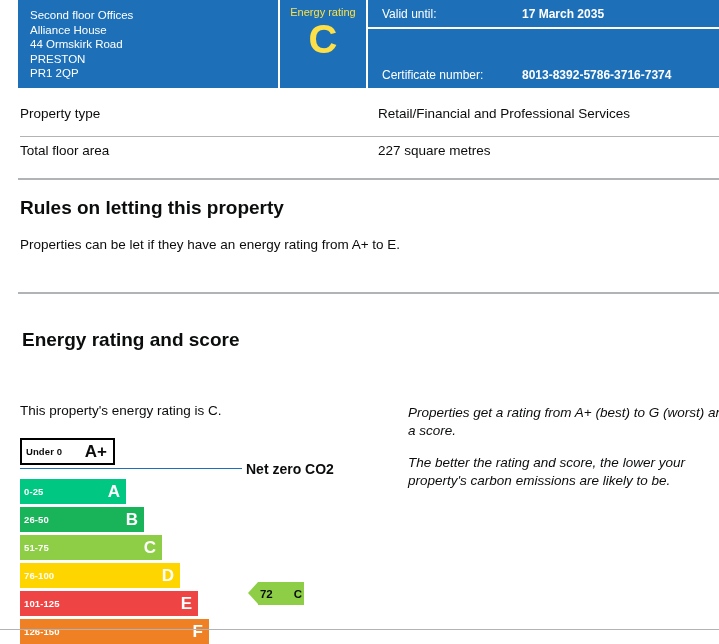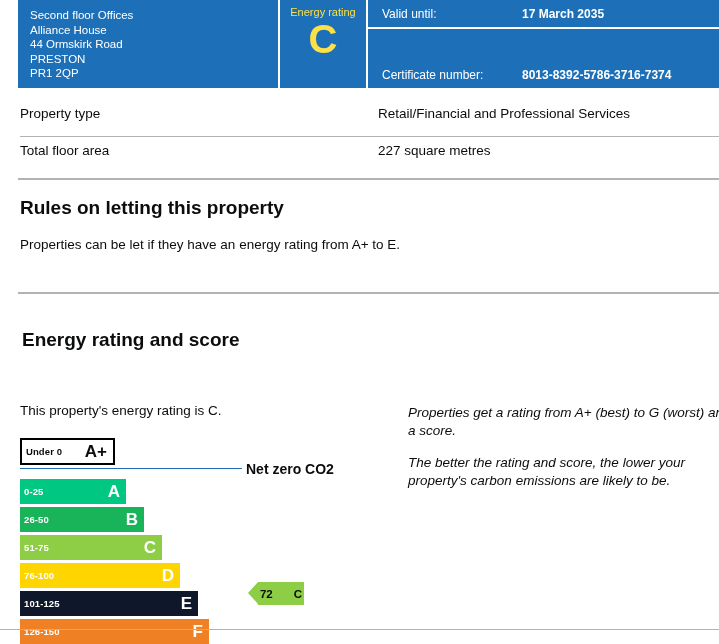--- a/index.html
+++ b/index.html
@@ -346,21 +346,21 @@
         </div>
 
         <div class="bar-row">
           <div class="bar" style="width:160px;background:#ffd500">
             <span class="range">76-100</span>
             <span class="letter">D</span>
           </div>
         </div>
 
         <div class="bar-row">
-          <div class="bar" style="width:178px;background:#0f172a">
+          <div class="bar" style="width:178px;background:#ef4444">
             <span class="range">101-125</span>
             <span class="letter">E</span>
           </div>
         </div>
 
         <div class="bar-row">
           <div class="bar" style="width:189px;background:#ef8023">
             <span class="range">126-150</span>
             <span class="letter">F</span>
           </div>

